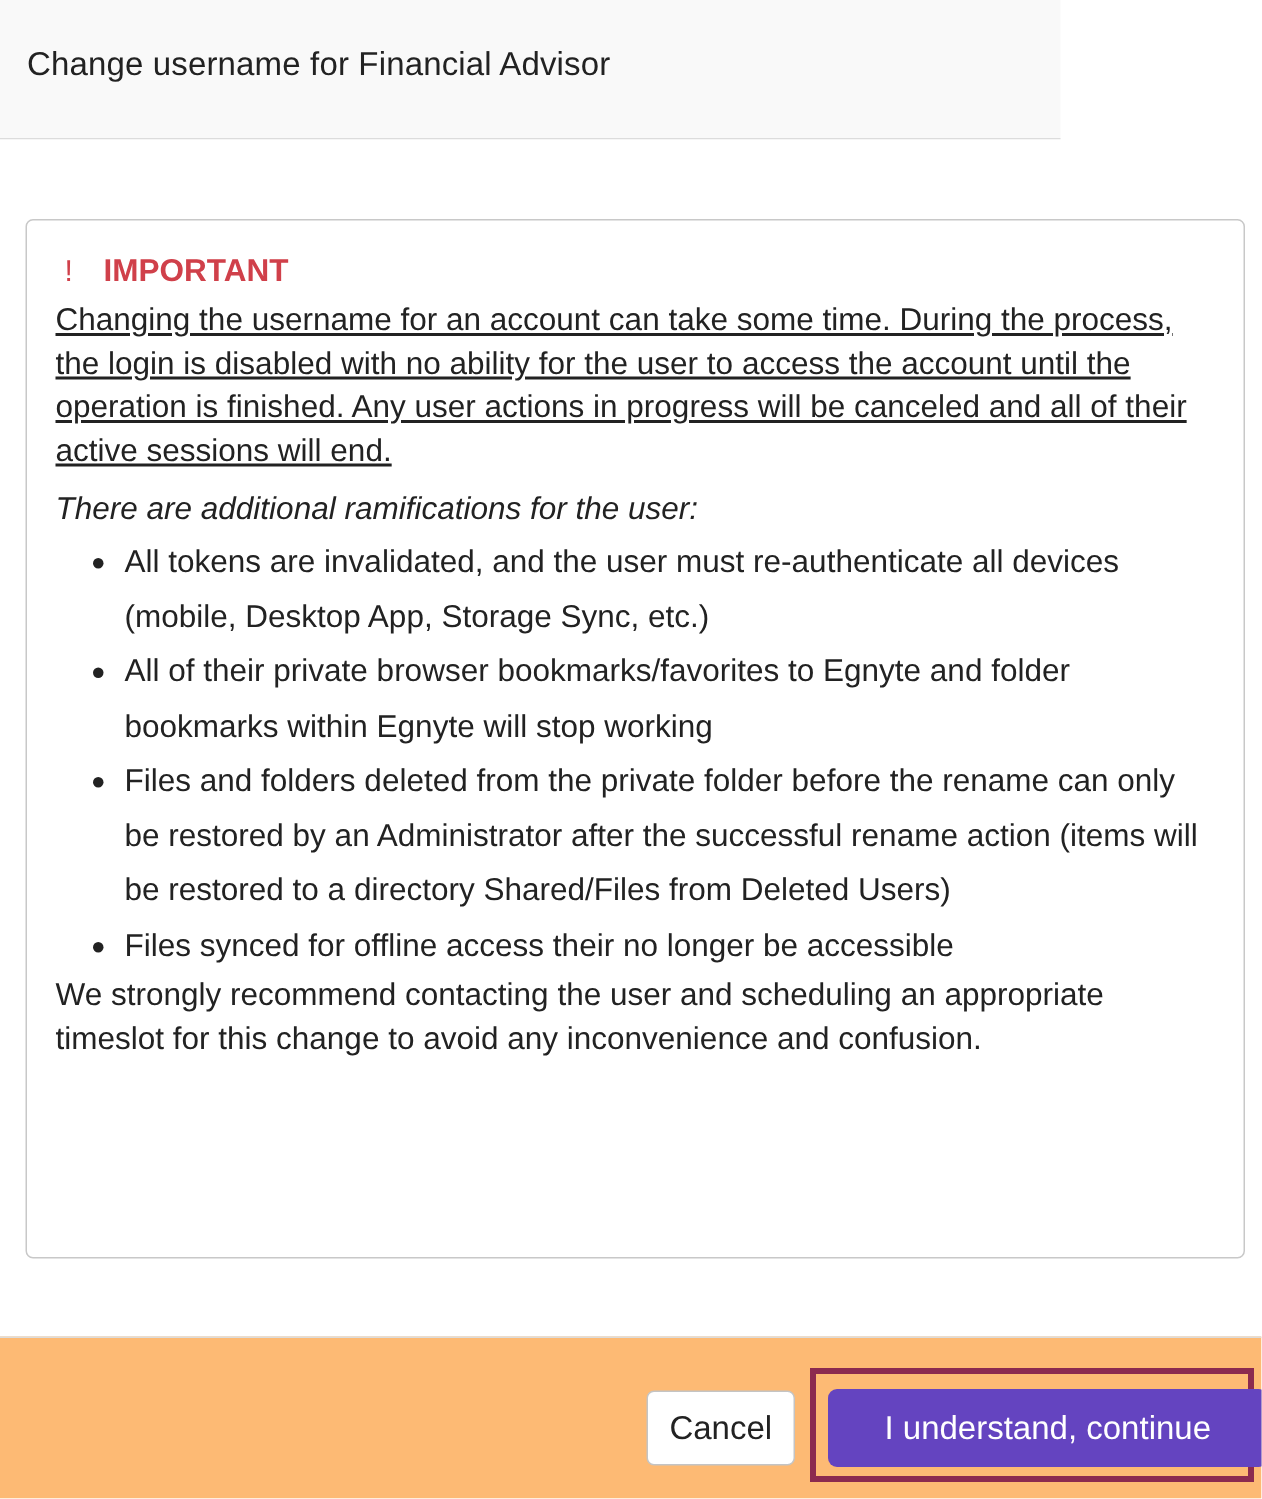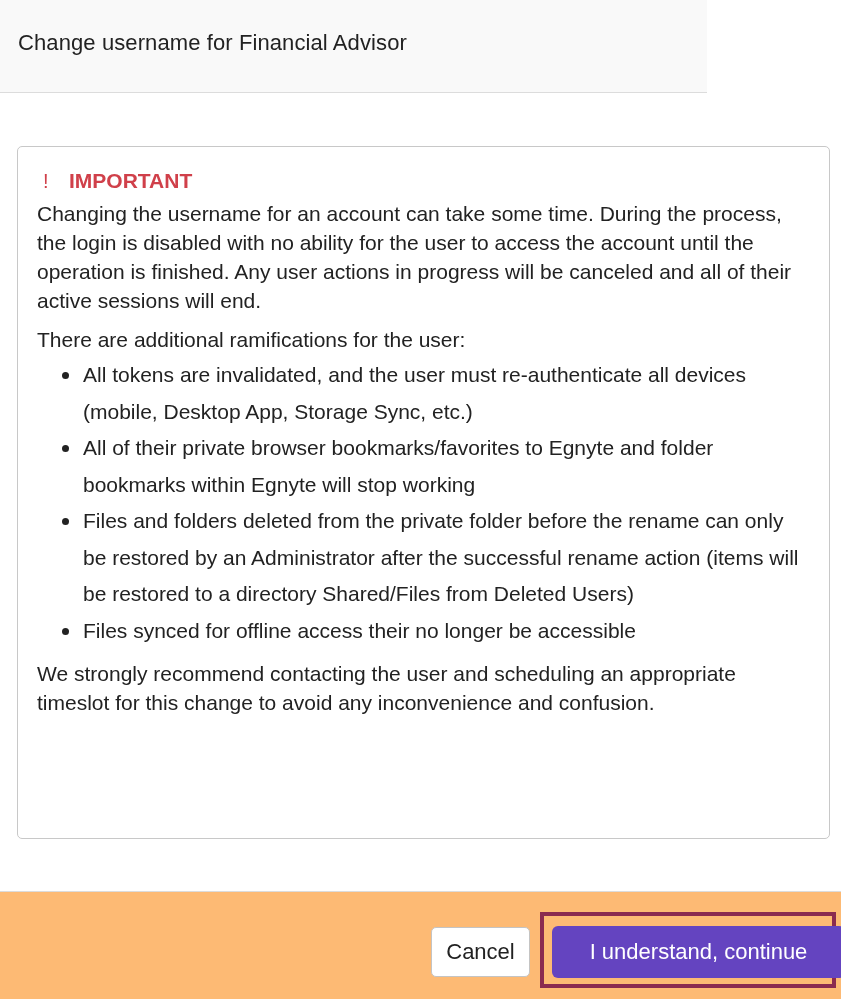--- a/index.html
+++ b/index.html
@@ -69,22 +69,22 @@
       margin-left: 6px;
       margin-right: 12px;
       font-weight: normal;
       font-size: 20px;
     }
     .para {
       font-size: 21px;
       line-height: 29px;
       color: #222222;
     }
-    .para.intro { margin-top: 0; }
-    .para.ramifications { margin-top: 10px; }
+    .para.intro { margin-top: 0; text-decoration: underline; }
+    .para.ramifications { margin-top: 10px; font-style: italic; }
     .bullet-list {
       list-style: none;
       margin-top: 3px;
       padding-left: 0;
     }
     .bullet-item {
       position: relative;
       padding-left: 46px;
       font-size: 21px;
       line-height: 36.5px;
@@ -92,21 +92,21 @@
     }
     .bullet-item .dot {
       position: absolute;
       left: 25px;
       top: 15px;
       width: 7px;
       height: 7px;
       border-radius: 50%;
       background: #222222;
     }
-    .para.recommend { margin-top: 10px; }
+    .para.recommend { }
     .dialog-footer {
       position: absolute;
       left: 0; top: 891px;
       width: 841px;
       height: 108px;
       background: #fdba74;
       border-top: 1px solid #dcdcdc;
     }
     .btn {
       position: absolute;

